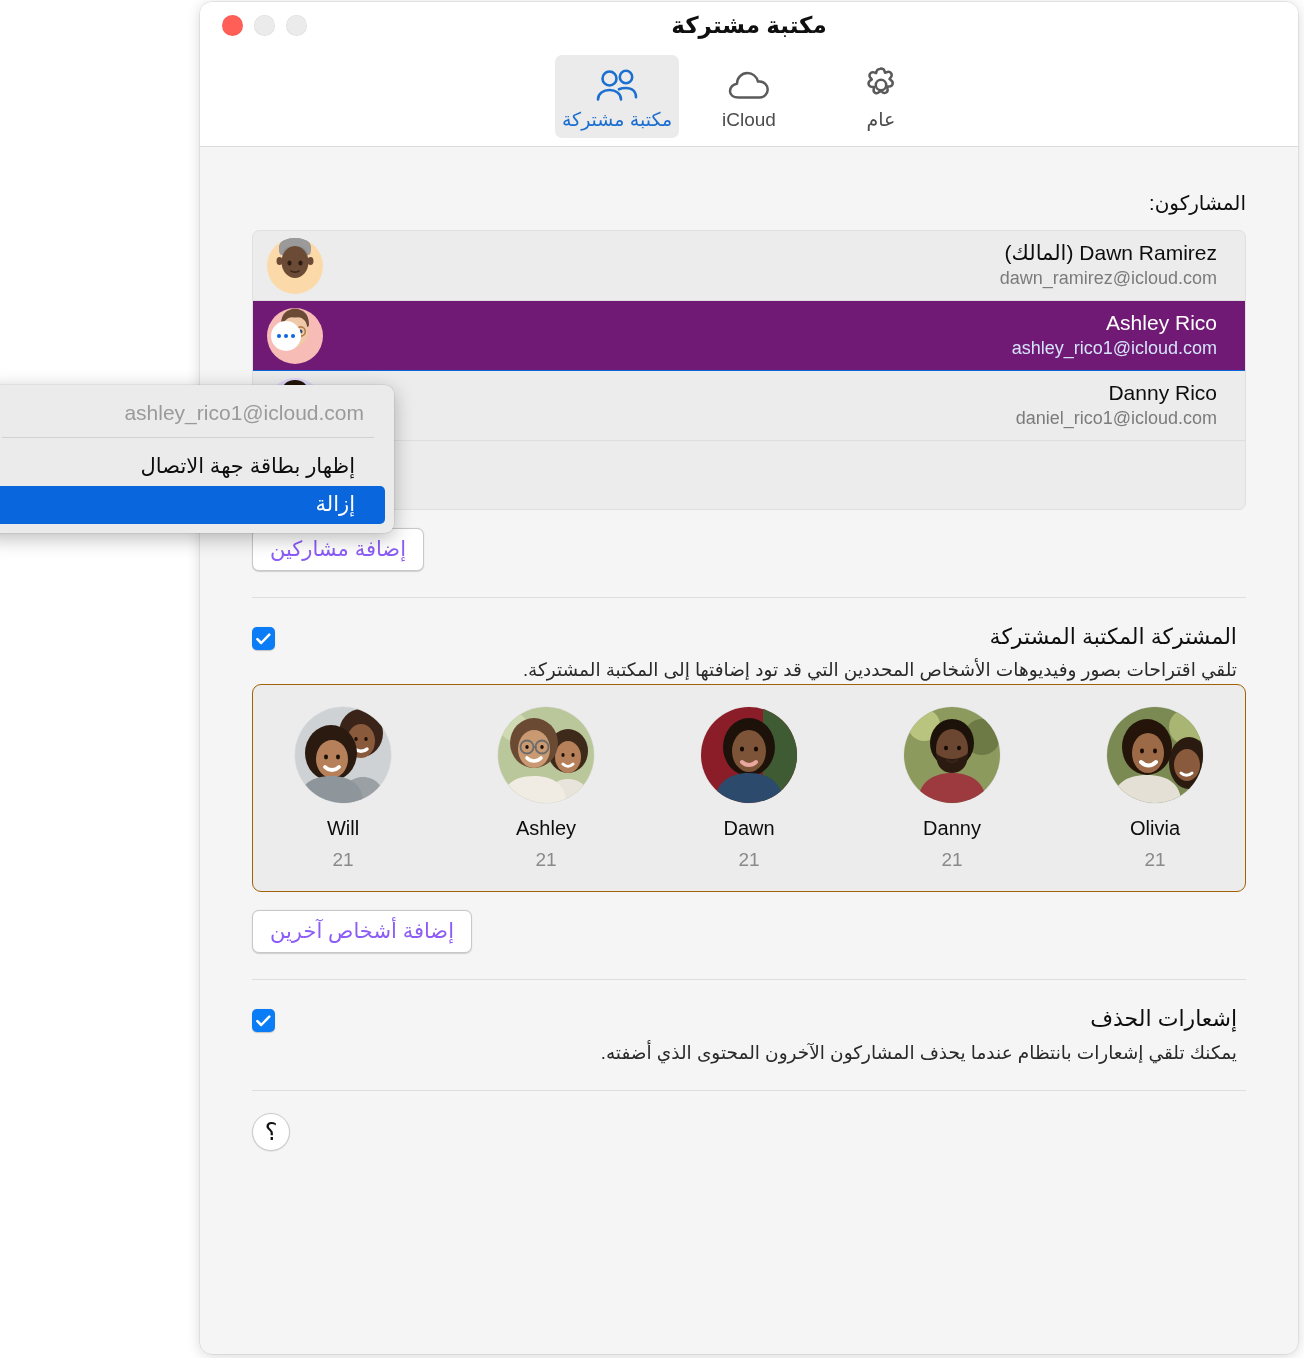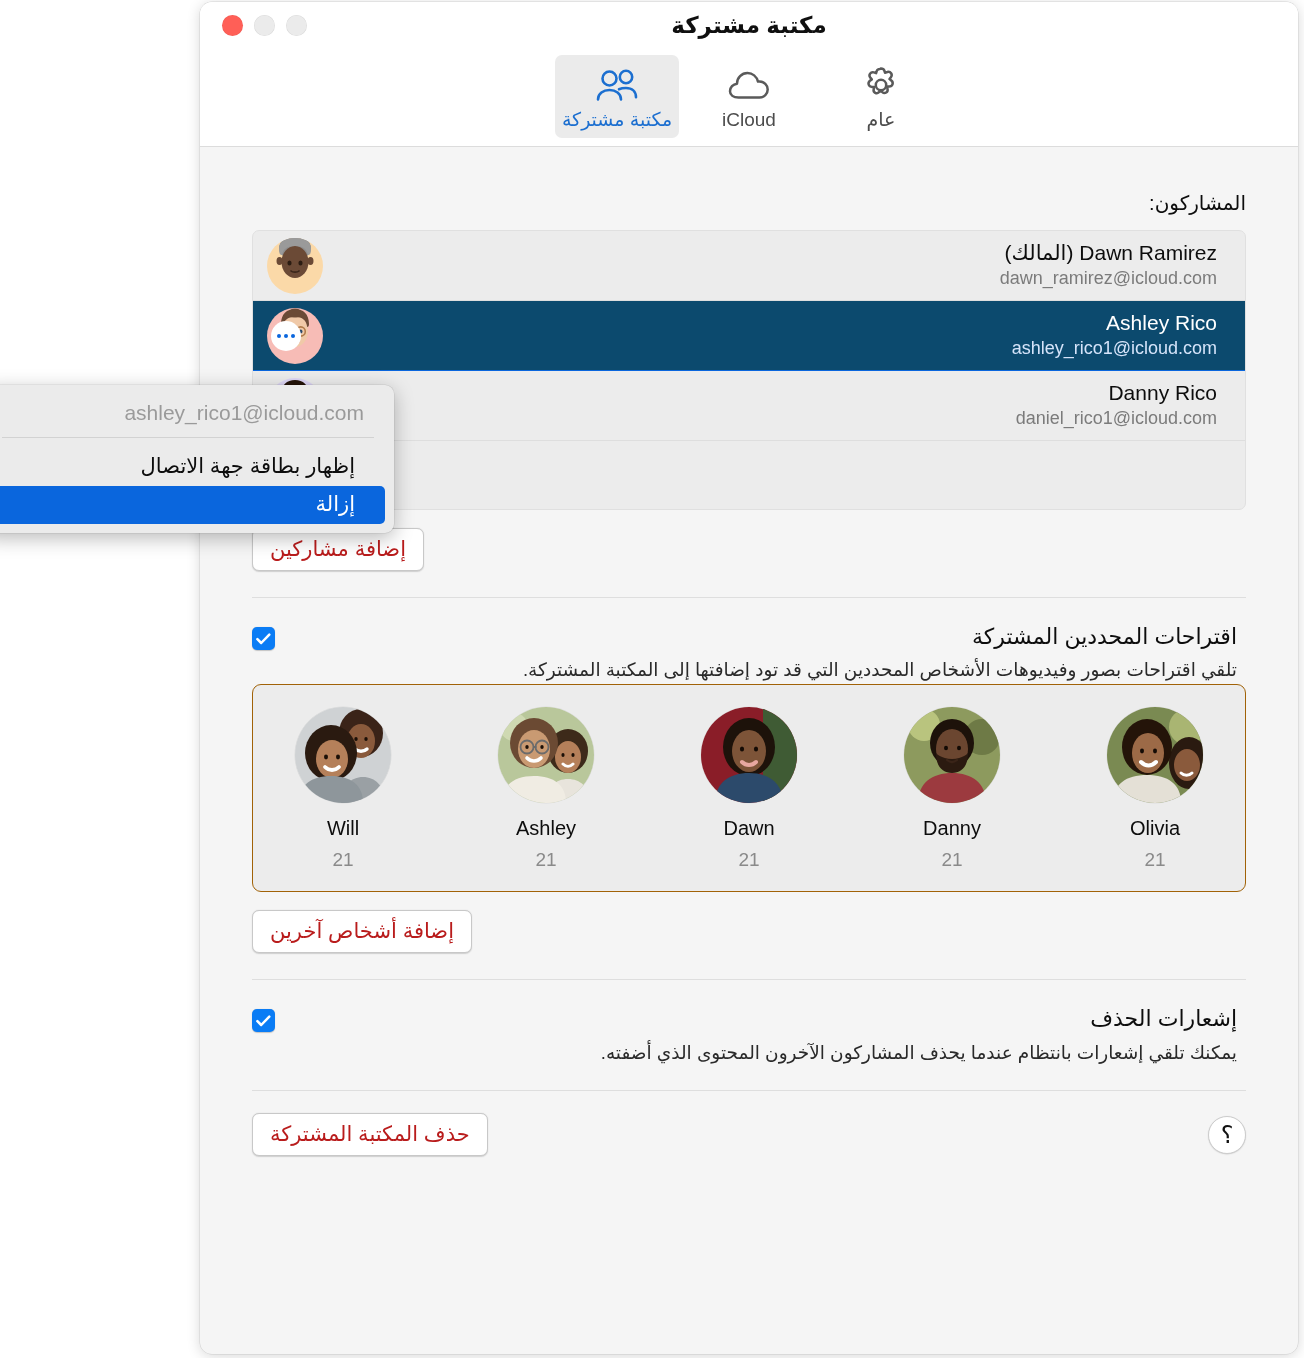--- a/index.html
+++ b/index.html
@@ -87,21 +87,21 @@
     position: relative;
   }
   .prow {
     display: flex; flex-direction: row-reverse; align-items: center;
     height: 70px;
     padding: 0 14px 0 14px;
     position: relative;
     border-bottom: 1px solid #dedede;
   }
   .prow:last-child { border-bottom: none; }
-  .prow.selected { background: #0c4a6e; border-bottom-color: #0a66dd; justify-content: center; }
+  .prow.selected { background: #701a75; border-bottom-color: #0a66dd; justify-content: center; }
   .avatar {
     width: 56px; height: 56px; border-radius: 50%;
     flex: 0 0 auto;
     position: relative; overflow: hidden;
     display: flex; align-items: flex-end; justify-content: center;
   }
   .memoji { font-size: 40px; line-height: 1; transform: translateY(-2px); }
   .pinfo { margin-right: 14px; text-align: right; flex: 1 1 auto; min-width: 0; }
   .pname { font-size: 21px; color: #0d0d0d; line-height: 1.25; }
   .pmail { font-size: 18px; color: #7b7b7b; line-height: 1.3; margin-top: 1px; }
@@ -118,21 +118,21 @@
   .more-btn i { width: 4px; height: 4px; border-radius: 50%; background: #0a66dd; display:block; }
 
   
   .btnrow { display: flex; flex-direction: row-reverse; margin-top: 18px; }
   .btn {
     background: #ffffff;
     border: .5px solid #c8c8c8;
     border-radius: 7px;
     box-shadow: 0 .5px 1.2px rgba(0,0,0,.16);
     padding: 8px 17px 9px;
-    font-size: 21px; color: #b91c1c;
+    font-size: 21px; color: #8b5cf6;
     font-family: inherit;
     cursor: default;
     white-space: nowrap;
   }
 
   .divider { height: 1px; background: #dedede; margin: 26px 0 0; }
 
   
   .checkrow {
     display: flex; flex-direction: row-reverse; align-items: flex-start;
@@ -367,21 +367,21 @@
 
       <div class="divider"></div>
 
       <div class="checkrow">
         <span class="cbox">
           <svg width="15" height="12" viewBox="0 0 15 12">
               <path d="M1.4 6.2 5.2 10 13.3 1.6" stroke="#fff" stroke-width="2.5" fill="none" stroke-linecap="round" stroke-linejoin="round"></path>
             </svg>
         </span>
         <div class="ctext">
-          <div class="ctitle">اقتراحات المحددين المشتركة</div>
+          <div class="ctitle">المشتركة المكتبة المشتركة</div>
           <div class="cdesc">تلقي اقتراحات بصور وفيديوهات الأشخاص المحددين التي قد تود إضافتها إلى المكتبة المشتركة.</div>
         </div>
       </div>
 
 
       <div class="people">
 
         <div class="person">
           <div class="pphoto">
             <svg viewBox="0 0 96 96" preserveAspectRatio="xMidYMid slice">
@@ -502,21 +502,20 @@
         </span>
         <div class="ctext">
           <div class="ctitle">إشعارات الحذف</div>
           <div class="cdesc">يمكنك تلقي إشعارات بانتظام عندما يحذف المشاركون الآخرون المحتوى الذي أضفته.</div>
         </div>
       </div>
 
       <div class="divider" style="margin-top:24px"></div>
 
       <div class="footer">
-        <button class="btn">حذف المكتبة المشتركة</button>
         <span class="help">؟</span>
       </div>
 
     </div>
   </div>
 
   <div class="ctxmenu">
     <div class="ctx-header">ashley_rico1@icloud.com</div>
     <div class="ctx-sep"></div>
     <div class="ctx-item">إظهار بطاقة جهة الاتصال</div>

